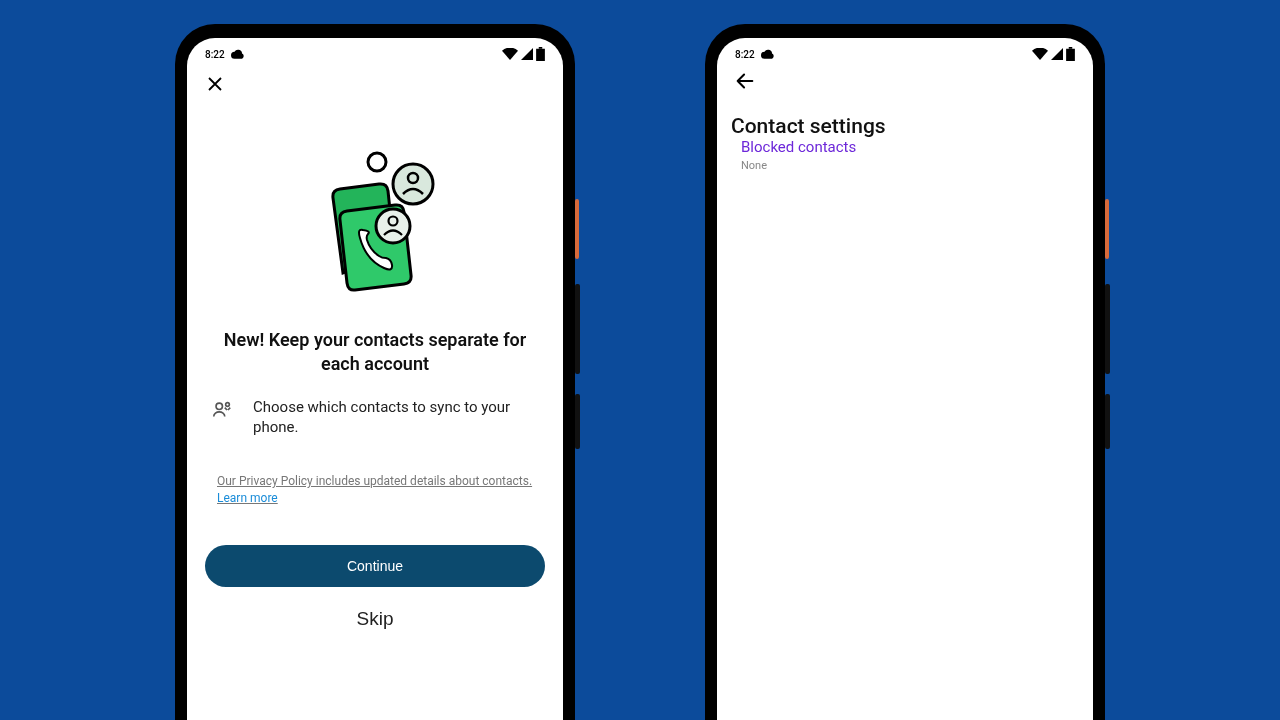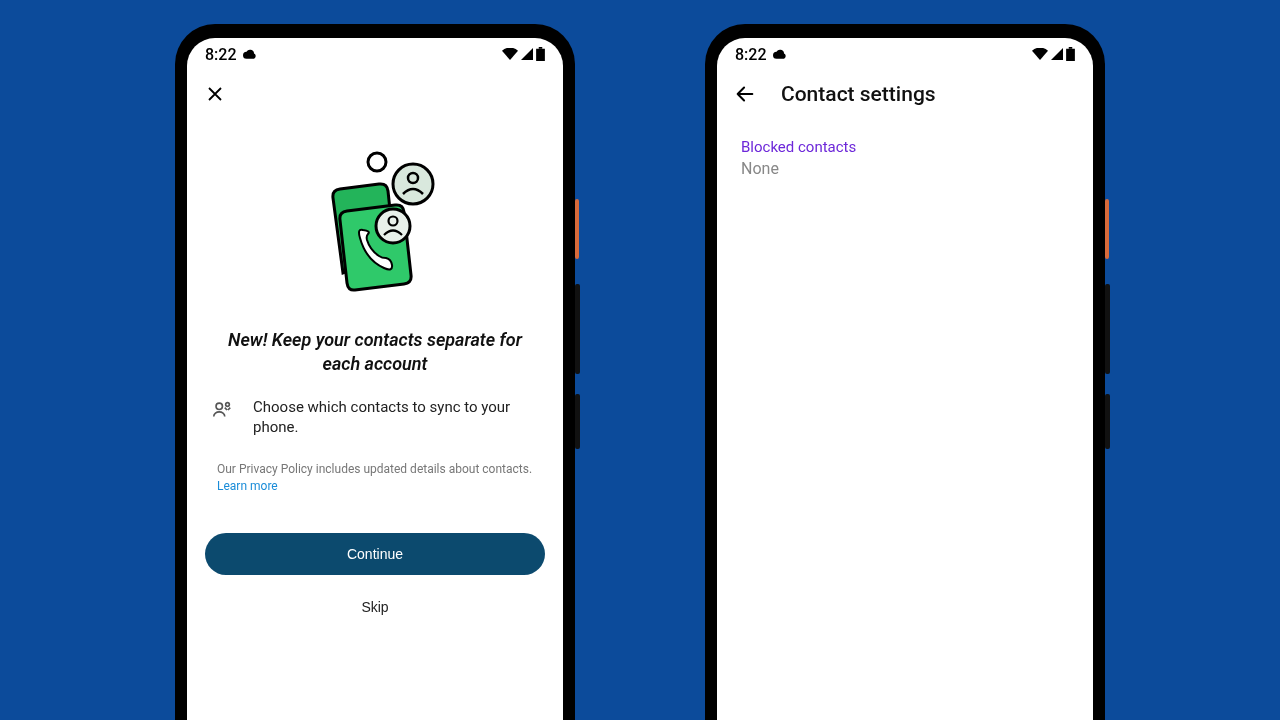--- a/index.html
+++ b/index.html
@@ -50,33 +50,34 @@
     overflow: hidden;
     display: flex;
     flex-direction: column;
   }
   .statusbar {
     height: 32px;
     display: flex;
     align-items: center;
     justify-content: space-between;
     padding: 0 18px;
-    font-size: 16px;
+    font-size: 10px;
     font-weight: 500;
     color: #000;
   }
   .statusbar .left { display: flex; align-items: center; gap: 6px; }
   .statusbar .right { display: flex; align-items: center; gap: 3px; }
   .statusbar svg { display: block; }
   .appbar {
     height: 48px;
     display: flex;
-    align-items: center;
+    align-items: flex-start;
     padding: 0 14px;
     gap: 22px;
+    flex-direction: column;
   }
   .appbar-title {
     font-size: 21px;
     font-weight: 500;
     color: #111;
   }
   .icon-btn {
     width: 28px;
     height: 28px;
     display: flex;
@@ -98,21 +99,20 @@
     align-items: center;
     justify-content: center;
   }
   .headline {
     font-size: 18px;
     font-weight: 600;
     text-align: center;
     color: #111;
     padding: 0 10px;
     line-height: 1.35;
-    font-style: italic;
   }
   .bullets {
     margin-top: 20px;
     display: flex;
     flex-direction: row;
     gap: 44px;
     padding: 0 6px;
   }
   .bullet {
     display: flex;
@@ -127,59 +127,60 @@
   }
   .bullet .btxt {
     font-size: 15px;
     color: #222;
     line-height: 1.35;
   }
   .privacy {
     font-size: 12px;
     color: #777;
     line-height: 1.4;
-    margin-top: 24px;
+    margin-top: 36px;
     padding: 0 12px;
+    text-decoration: underline;
   }
   .privacy .link { color: #1a8cd8; cursor: pointer; }
   .btn-primary {
     margin-top: 38px;
     height: 42px;
     background: #0c4a6e;
     color: #fff;
     border: none;
     border-radius: 22px;
     font-size: 14px;
     font-weight: 500;
     cursor: pointer;
   }
   .btn-skip {
     margin-top: 14px;
     height: 36px;
     background: transparent;
     border: none;
     color: #222;
-    font-size: 14px;
+    font-size: 19px;
     font-weight: 500;
     cursor: pointer;
   }
 
   
   .settings-body {
     padding: 6px 24px;
   }
   .setting-item {
     padding: 14px 0;
   }
   .setting-label {
     font-size: 15px;
     color: #6d28d9;
   }
   .setting-sub {
-    font-size: 16px;
+    font-size: 11px;
     color: #888;
     margin-top: 3px;
   }
   .setting-link {
     font-size: 13px;
     color: #1a8cd8;
     margin-top: 5px;
     cursor: pointer;
   }
   .setting-row {

